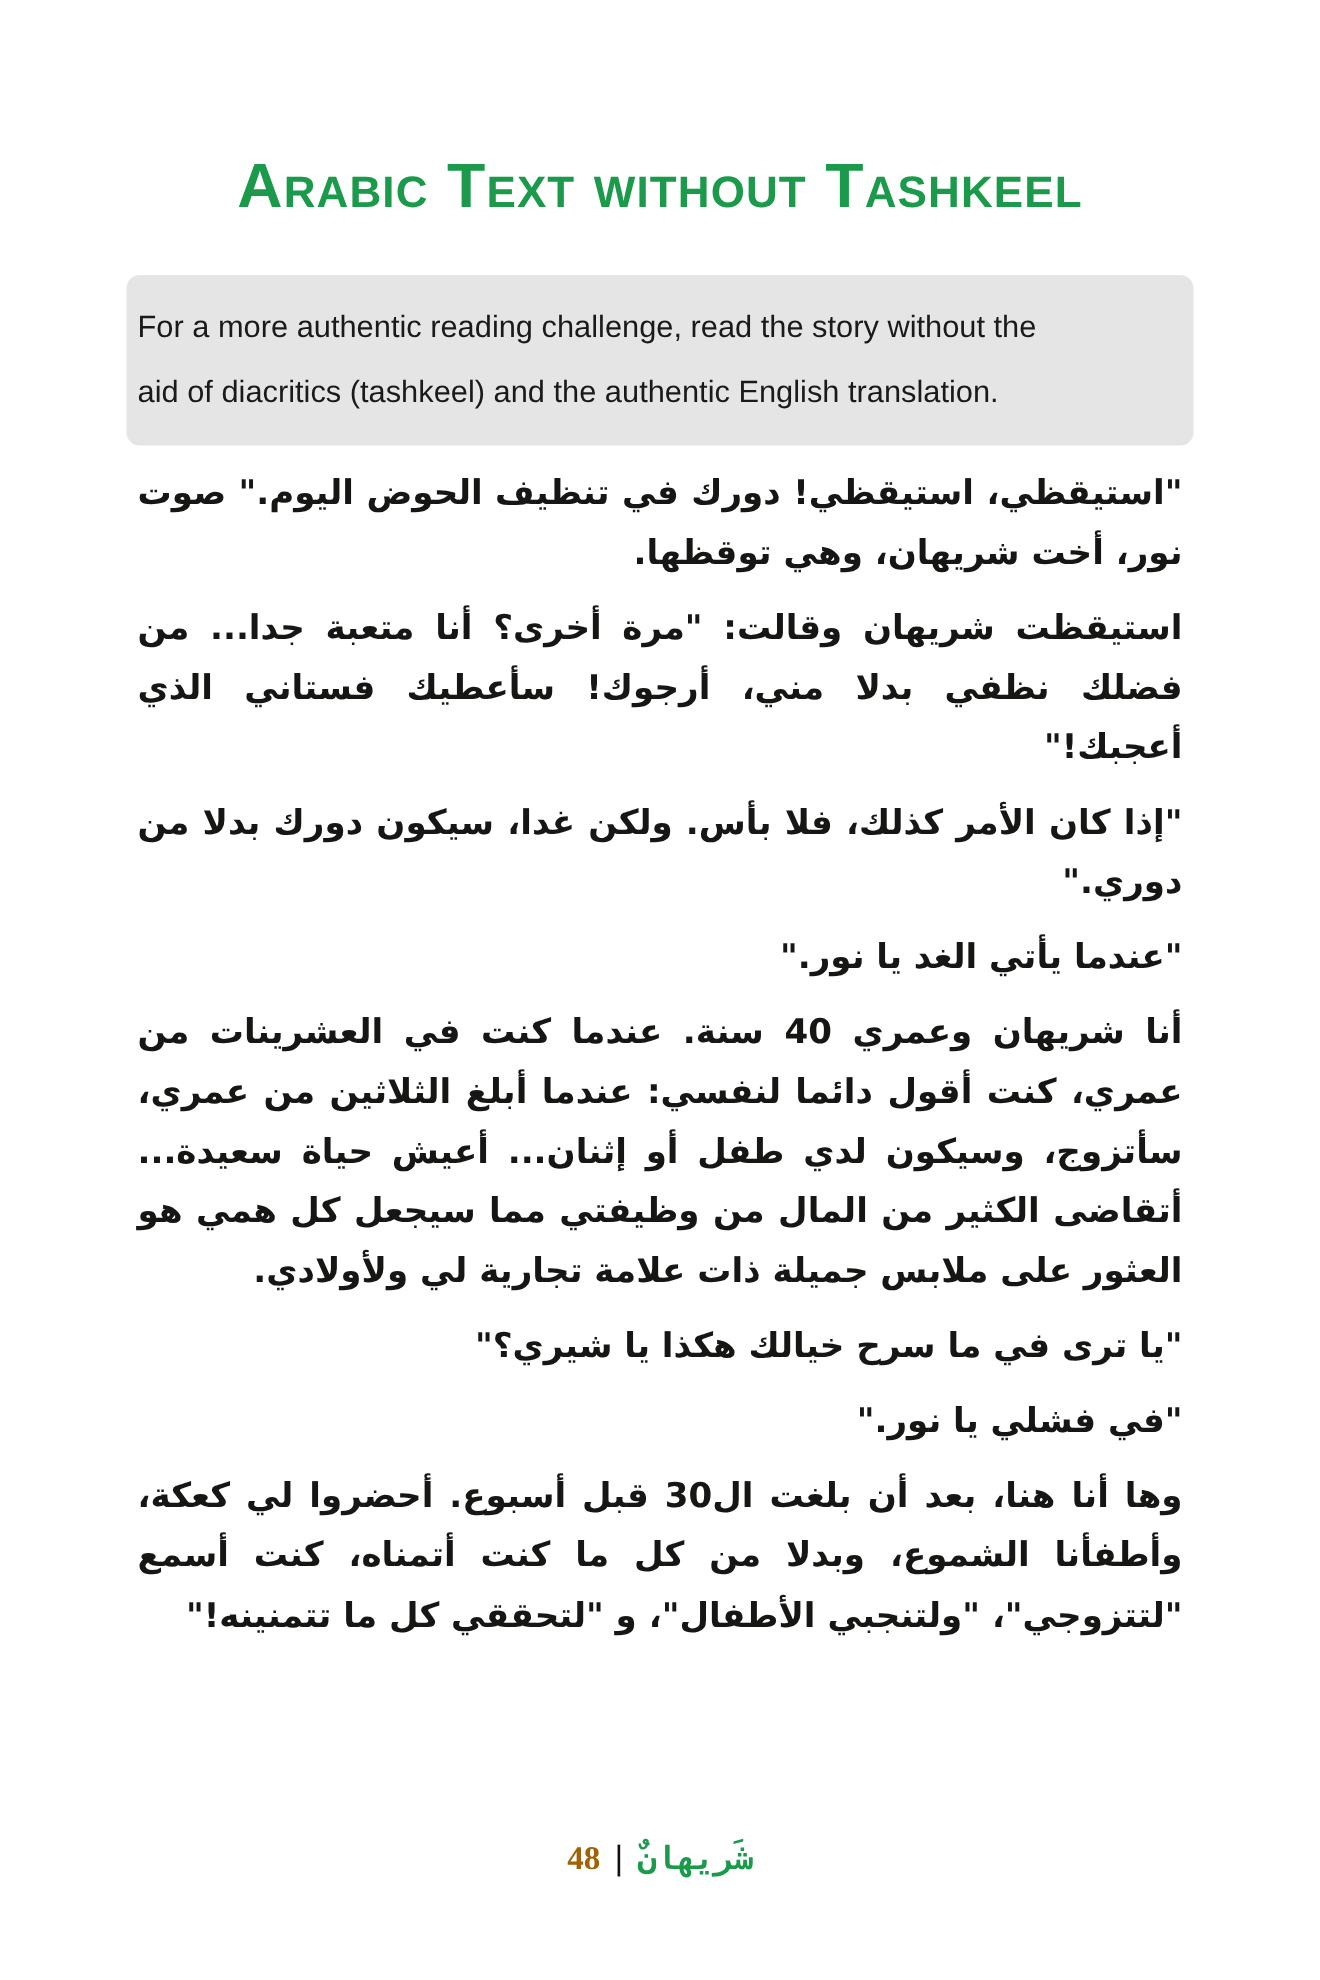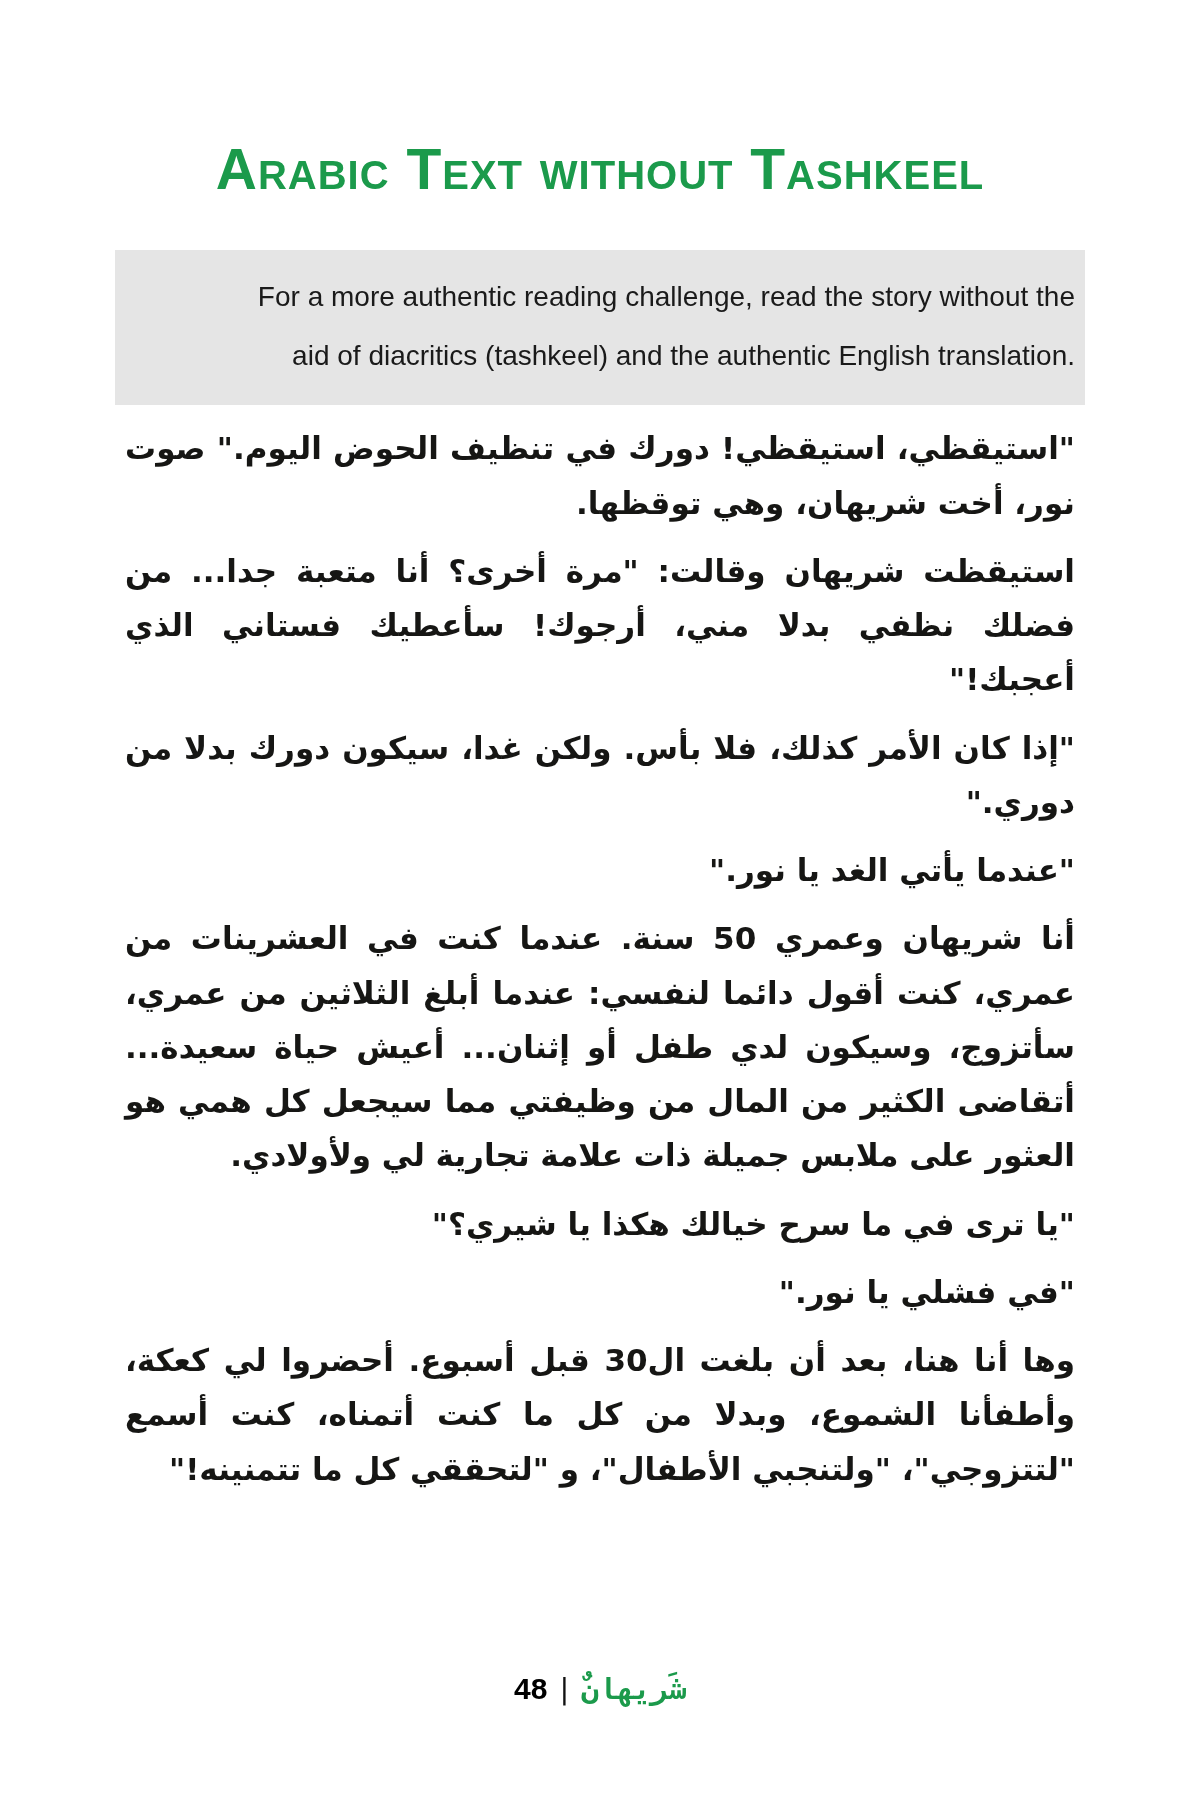--- a/index.html
+++ b/index.html
@@ -22,24 +22,25 @@
     font-size:57px;
     letter-spacing:1px;
     color:var(--green);
     line-height:1.05;
   }
   .subtitle-box{
     width:950px;
     margin:50px auto 0;
     background:var(--subtitle-bg);
     padding:18px 10px 20px;
-    text-align:right;
+    text-align:left;
     color:#1a1a1a;
     font-size:28px;
     line-height:2.1;
+    border-radius:12px;
   }
   .subtitle-line{display:block;}
   .story-title{
     margin:22px 0 0;
     text-align:center;
     color:var(--green);
     font-family:"DejaVu Sans",sans-serif;
     font-weight:bold;
     font-size:41px;
   }
@@ -69,23 +70,23 @@
     font-weight:bold;
     font-family:Liberation Mono, monospace;
   }
   .footer-sep{
     color:#111111;
     padding:0 12px;
     font-weight:normal;
     font-family:"DejaVu Sans",sans-serif;
   }
   .footer-num{
-    color:#000000;
+    color:#a16207;
     font-weight:bold;
-    font-family:Liberation Sans, sans-serif;
+    font-family:Liberation Serif, serif;
     font-size:30px;
   }
 </style>
 </head>
 <body>
 
 <div class="page">
 
   <h1 class="title">Arabic Text without Tashkeel</h1>
 
@@ -93,21 +94,21 @@
     <span class="subtitle-line">For a more authentic reading challenge, read the story without the</span>
     <span class="subtitle-line">aid of diacritics (tashkeel) and the authentic English translation.</span>
   </div>
 
 
   <div class="story">
     <p>"استيقظي، استيقظي! دورك في تنظيف الحوض اليوم." صوت نور، أخت شريهان، وهي توقظها.</p>
     <p>استيقظت شريهان وقالت: "مرة أخرى؟ أنا متعبة جدا... من فضلك نظفي بدلا مني، أرجوك! سأعطيك فستاني الذي أعجبك!"</p>
     <p>"إذا كان الأمر كذلك، فلا بأس. ولكن غدا، سيكون دورك بدلا من دوري."</p>
     <p>"عندما يأتي الغد يا نور."</p>
-    <p>أنا شريهان وعمري 50 سنة. عندما كنت في العشرينات من عمري، كنت أقول دائما لنفسي: عندما أبلغ الثلاثين من عمري، سأتزوج، وسيكون لدي طفل أو إثنان... أعيش حياة سعيدة... أتقاضى الكثير من المال من وظيفتي مما سيجعل كل همي هو العثور على ملابس جميلة ذات علامة تجارية لي ولأولادي.</p>
+    <p>أنا شريهان وعمري 40 سنة. عندما كنت في العشرينات من عمري، كنت أقول دائما لنفسي: عندما أبلغ الثلاثين من عمري، سأتزوج، وسيكون لدي طفل أو إثنان... أعيش حياة سعيدة... أتقاضى الكثير من المال من وظيفتي مما سيجعل كل همي هو العثور على ملابس جميلة ذات علامة تجارية لي ولأولادي.</p>
     <p>"يا ترى في ما سرح خيالك هكذا يا شيري؟"</p>
     <p>"في فشلي يا نور."</p>
     <p>وها أنا هنا، بعد أن بلغت ال30 قبل أسبوع. أحضروا لي كعكة، وأطفأنا الشموع، وبدلا من كل ما كنت أتمناه، كنت أسمع "لتتزوجي"، "ولتنجبي الأطفال"، و "لتحققي كل ما تتمنينه!"</p>
   </div>
 
   <div class="footer">
     <span class="footer-book">شَريهانٌ</span><span class="footer-sep">|</span><span class="footer-num">48</span>
   </div>
 
 </div>

